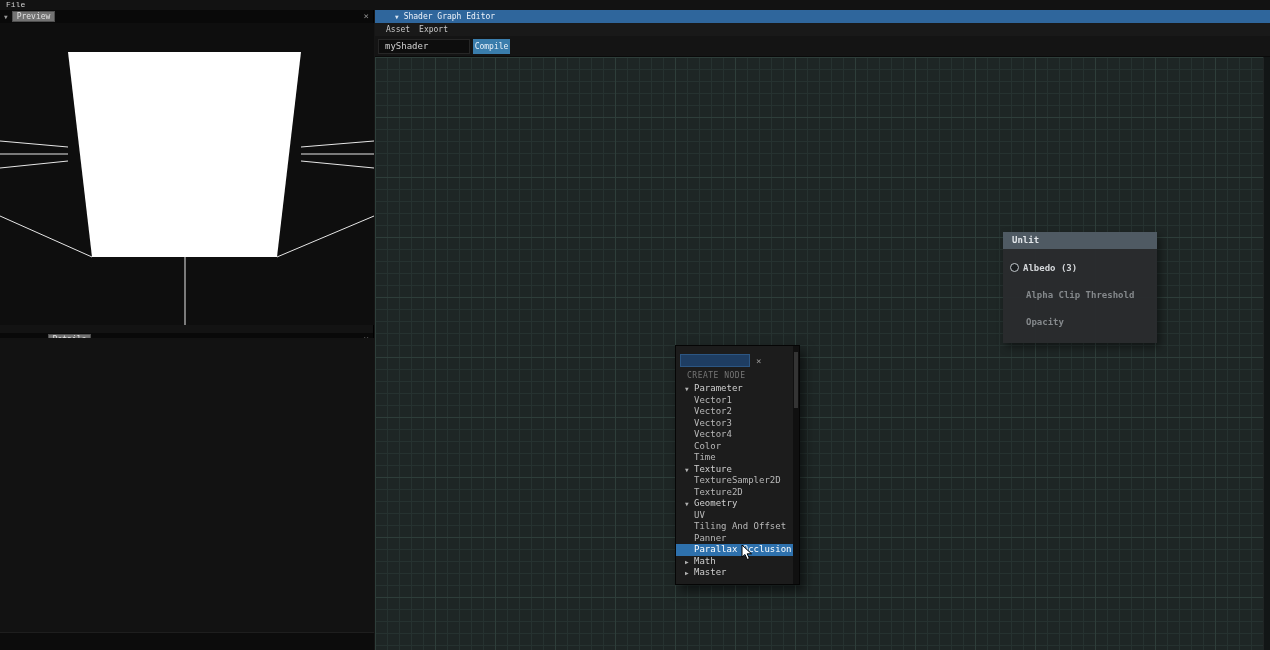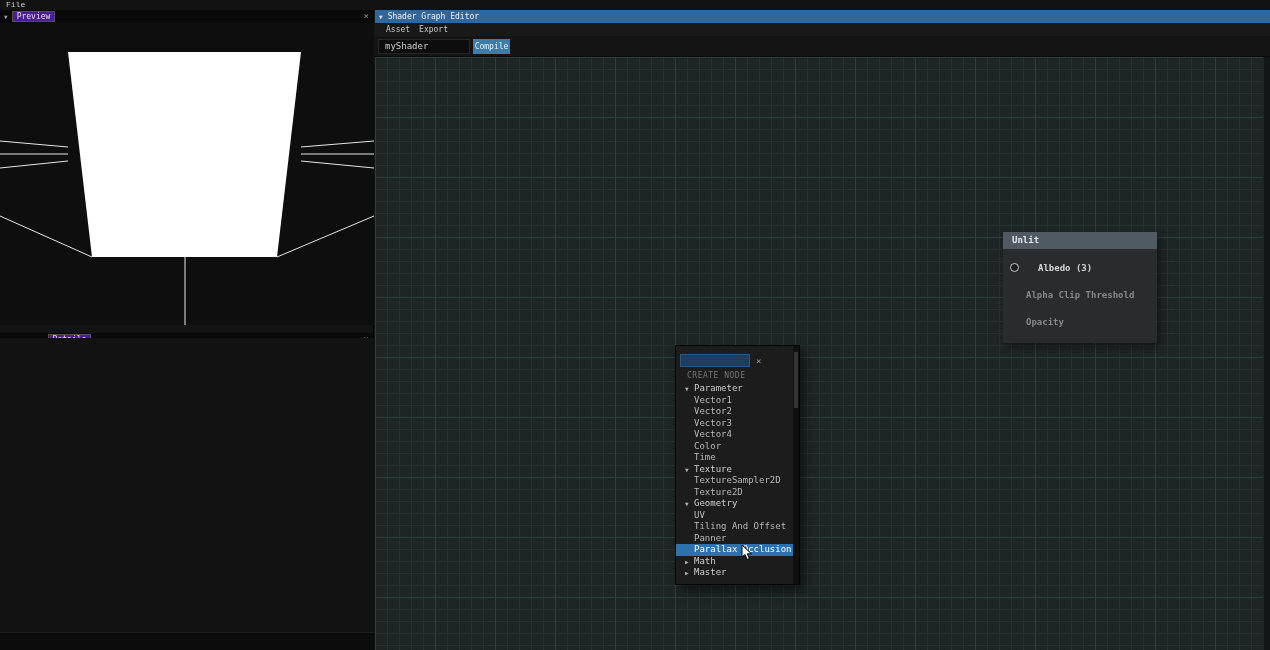--- a/index.html
+++ b/index.html
@@ -3,36 +3,36 @@
 <meta charset="utf-8">
 <style>
   *{box-sizing:border-box;margin:0;padding:0}
   html,body{width:1270px;height:650px;overflow:hidden}
   body{position:relative;background:#151515;font-family:"DejaVu Sans Mono","Liberation Mono",monospace;font-size:9px;color:#c4c4c4}
   .abs{position:absolute}
 
   
   .panel-titlebar{position:absolute;left:0;width:100%;height:13px;background:#090909;display:flex;align-items:center;gap:4px;padding:0 4px}
   .tri-icon{font-size:6px;color:#9a9a9a;line-height:1}
-  .panel-tab{border:1px solid #4f4f4f;background:#4c1d95;padding:0 4px;font-size:8px;height:11px;display:flex;align-items:center;color:#e0e0e0}
+  .panel-tab{border:1px solid #4f4f4f;background:#737373;padding:0 4px;font-size:8px;height:11px;display:flex;align-items:center;color:#e0e0e0}
   .panel-close{margin-left:auto;color:#8f8f8f;font-size:9px;line-height:13px;cursor:default}
 
   
   .grid-bg{
     background-color:#1e2625;
     background-image:
       linear-gradient(to right,#2e3e3a 1px,transparent 1px),
       linear-gradient(to bottom,#2e3e3a 1px,transparent 1px),
       linear-gradient(to right,#263230 1px,transparent 1px),
       linear-gradient(to bottom,#263230 1px,transparent 1px);
     background-size:60px 60px,60px 60px,12px 12px,12px 12px;
   }
 
   
-  .node-row{display:flex;align-items:center;height:27px;padding-left:7px;gap:19px}
+  .node-row{display:flex;align-items:center;height:27px;padding-left:7px;gap:4px}
   .node-row.no-port{padding-left:23px}
   .port{width:9px;height:9px;border-radius:50%;border:1px solid #c2c8cc;background:#191c1e;flex:none}
   .node-row-label{font-size:9px;color:#d4d7da}
   .node-row-label.muted{color:#85898c}
 
   
   .cn-row{height:11.5px;line-height:11.5px;display:flex;align-items:flex-start;font-size:9px;color:#b8b8b8;white-space:nowrap}
   .cn-node{padding-left:18px}
   .cn-cat{padding-left:9px;gap:2px;color:#cfcfcf}
   .cn-tri{font-size:6px;width:7px;color:#b0b0b0;flex:none}
@@ -75,21 +75,21 @@
     <span class="panel-tab">Details</span>
     <span class="panel-close">×</span>
   </div>
 
   <div style="position:absolute;left:0;top:328px;width:374px;height:294px;background:#121212;"></div>
   <div style="position:absolute;left:0;top:622px;width:374px;height:18px;background:#0c0c0c;border-top:1px solid #1e1e1e;"></div>
 </div>
 
 <div class="abs" style="left:375px;top:10px;width:895px;height:640px;background:#161616;">
 
-  <div style="position:absolute;top:0;left:0;width:100%;height:13px;background:#2f669c;display:flex;align-items:center;gap:5px;padding:0 4px;">
+  <div style="position:absolute;top:0;left:0;width:100%;height:13px;background:#2f669c;display:flex;align-items:center;gap:5px;padding:0 20px;">
     <span class="tri-icon" style="color:#d9e5f2">▼</span>
     <span style="font-size:8px;color:#eef3fa;">Shader Graph Editor</span>
   </div>
 
   <div style="position:absolute;top:13px;left:0;width:100%;height:13px;background:#191919;display:flex;align-items:center;gap:9px;padding-left:11px;">
     <span style="font-size:8px;color:#c9c9c9;">Asset</span>
     <span style="font-size:8px;color:#c9c9c9;">Export</span>
   </div>
 
   <div style="position:absolute;top:26px;left:0;width:100%;height:21px;background:#141414;border-bottom:1px solid #0a0a0a;">

